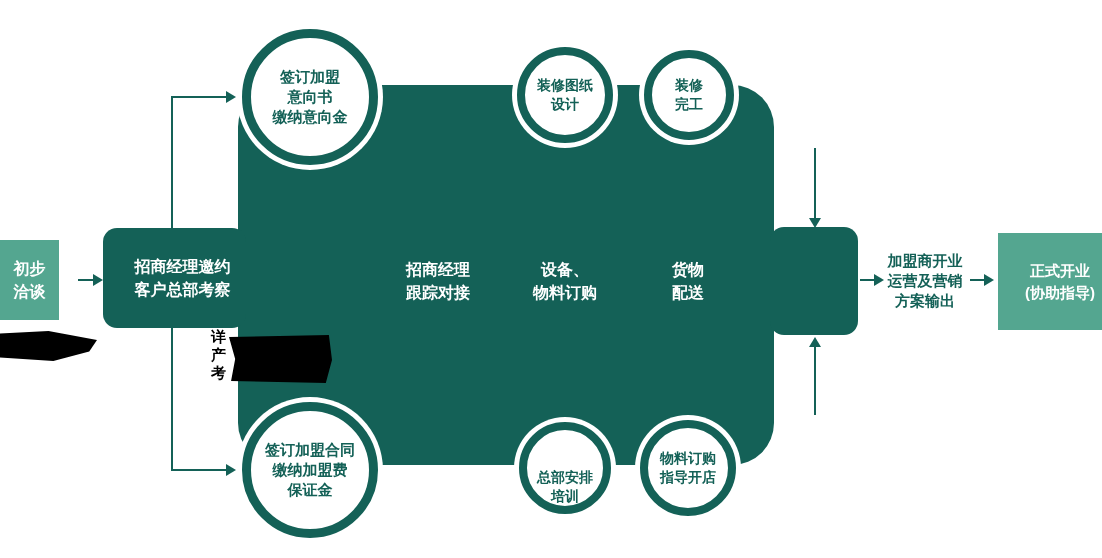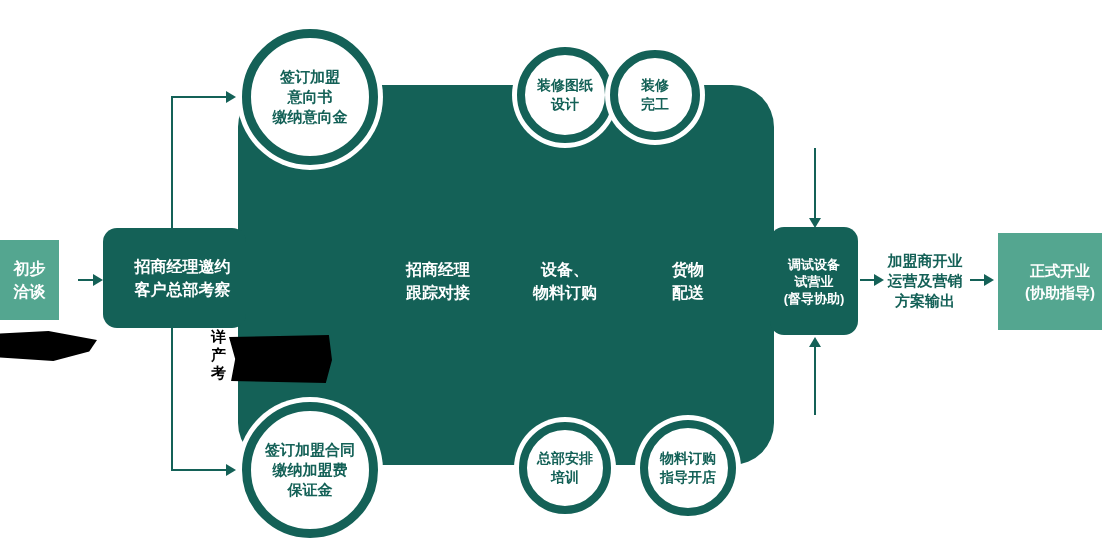--- a/index.html
+++ b/index.html
@@ -90,46 +90,41 @@
     <span>跟踪对接</span>
   </div>
   <div class="step" style="left:505px; top:258px; width:120px;">
     <span>设备、</span>
     <span>物料订购</span>
   </div>
   <div class="step" style="left:628px; top:258px; width:120px;">
     <span>货物</span>
     <span>配送</span>
   </div>
-  <div class="step step-sm" style="left:770px; top:256px; width:88px;">
-    <span>调试设备</span>
-    <span>试营业</span>
-    <span>(督导协助)</span>
-  </div>
 
   <div class="circle circle-lg" style="left:242px; top:29px; width:136px; height:136px;">
     <span>签订加盟</span>
     <span>意向书</span>
     <span>缴纳意向金</span>
   </div>
   <div class="circle circle-sm" style="left:517px; top:47px; width:96px; height:96px;">
     <span>装修图纸</span>
     <span>设计</span>
   </div>
-  <div class="circle circle-sm" style="left:610px; top:50px; width:90px; height:90px;">
+  <div class="circle circle-sm" style="left:644px; top:50px; width:90px; height:90px;">
     <span>装修</span>
     <span>完工</span>
   </div>
 
   <div class="circle circle-lg" style="left:242px; top:402px; width:136px; height:136px;">
     <span>签订加盟合同</span>
     <span>缴纳加盟费</span>
     <span>保证金</span>
   </div>
-  <div class="circle circle-sm" style="left:519px; top:422px; width:92px; height:92px;">
+  <div class="circle circle-sm" style="left:519px; top:422px; width:92px; height:92px;justify-content:flex-end;">
     <span>总部安排</span>
     <span>培训</span>
   </div>
   <div class="circle circle-sm" style="left:640px; top:420px; width:96px; height:96px;">
     <span>物料订购</span>
     <span>指导开店</span>
   </div>
 
   <div class="output" style="left:876px; top:251px; width:98px;">
     <span>加盟商开业</span>

